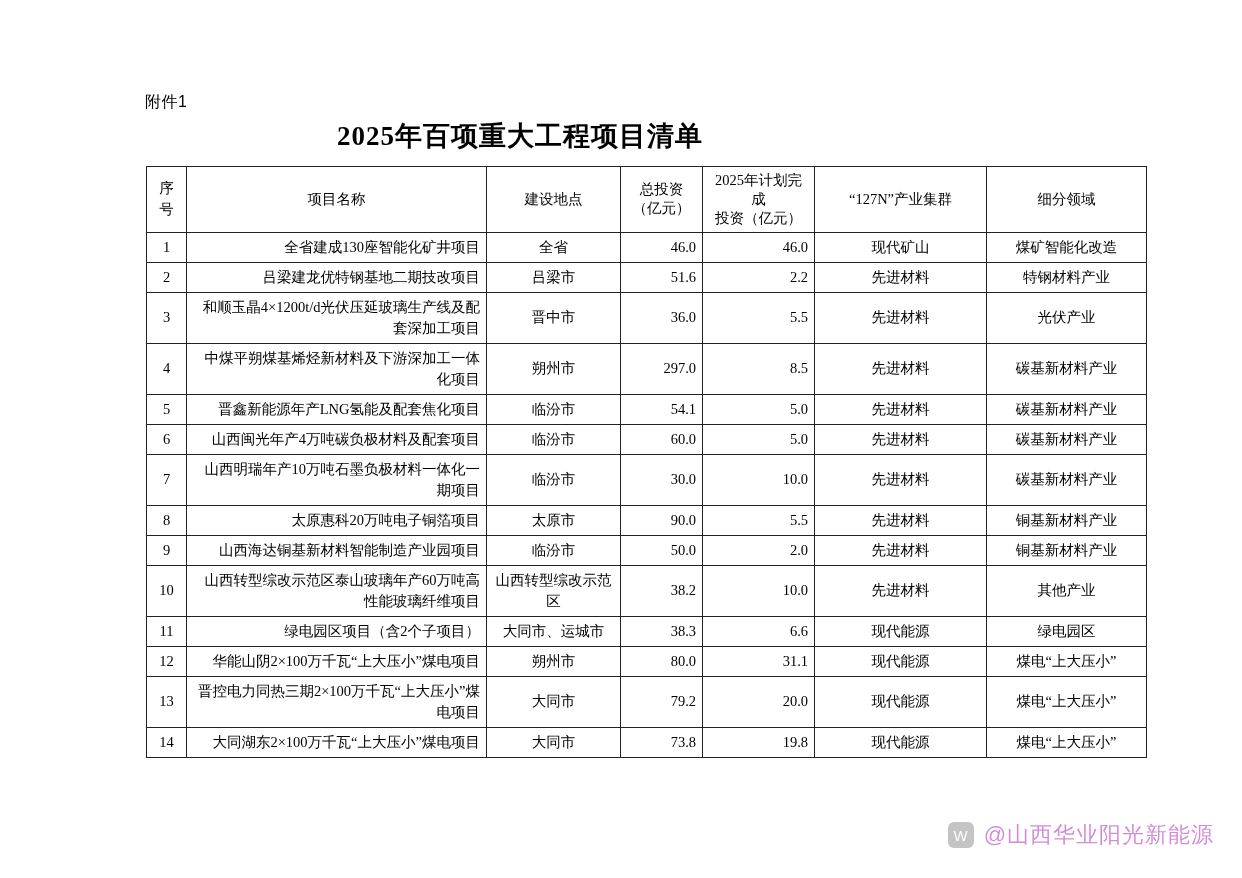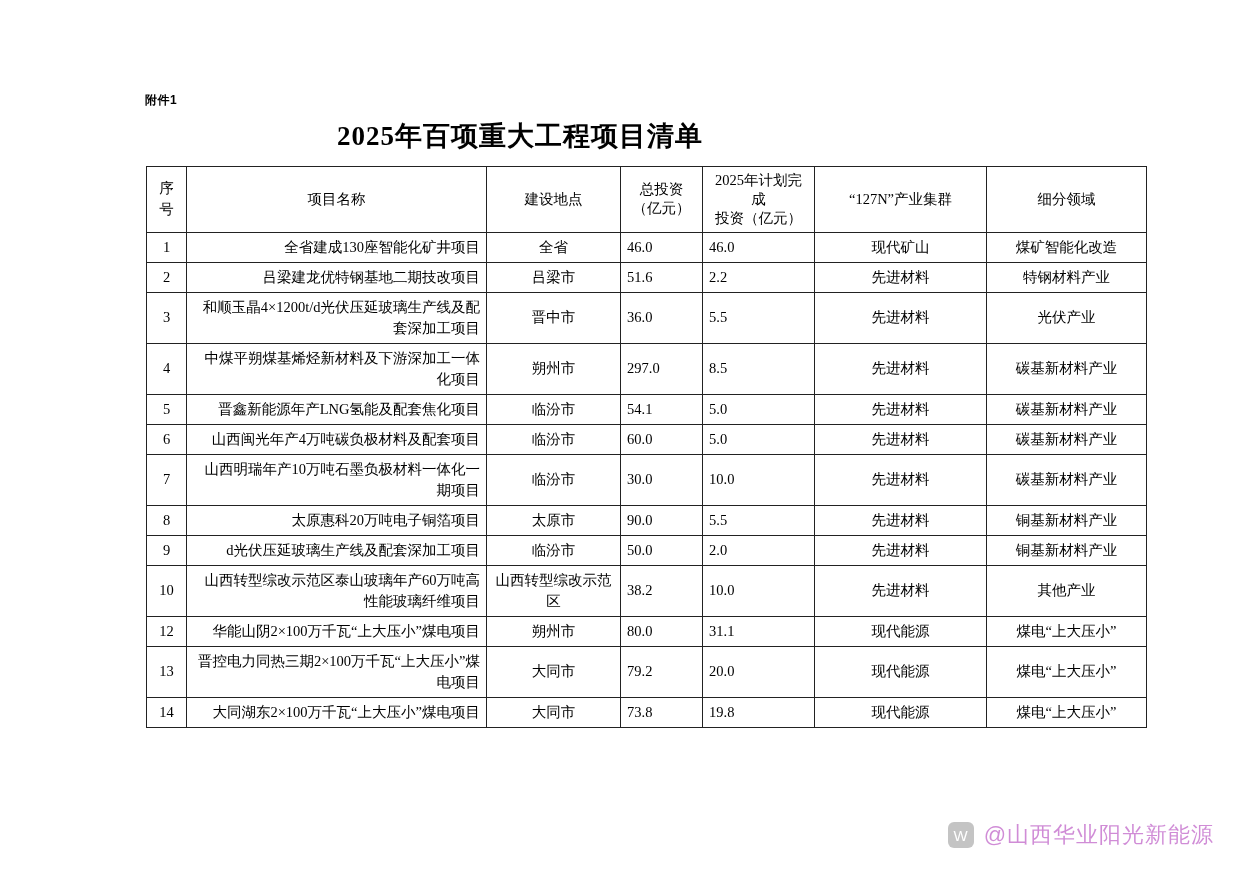--- a/index.html
+++ b/index.html
@@ -19,23 +19,22 @@
     position: absolute;
     left: 0; top: 0;
     width: 1242px;
     height: 878px;
   }
   .attachment-label {
     position: absolute;
     left: 145px;
     top: 92px;
     font-family: "Liberation Sans", sans-serif;
-    font-size: 12px;
+    font-size: 16px;
     letter-spacing: 0.5px;
-    font-weight: bold;
   }
   .doc-title {
     position: absolute;
     left: 0;
     top: 118px;
     width: 1040px;
     text-align: center;
     font-size: 27px;
     font-weight: bold;
     letter-spacing: 1px;
@@ -76,21 +75,21 @@
 
   .section-row td {
     text-align: left;
     padding-left: 10px;
     font-weight: bold;
     height: 30px;
     font-size: 15px;
   }
   td.c { text-align: center; }
   td.l { text-align: right; }
-  td.num { text-align: left; font-family: "Liberation Serif", serif; }
+  td.num { text-align: right; font-family: "Liberation Serif", serif; }
 
   .watermark {
     position: absolute;
     right: 28px;
     bottom: 28px;
     display: flex;
     align-items: center;
     gap: 10px;
     opacity: 0.5;
     font-family: "Liberation Sans", sans-serif;
@@ -225,38 +224,47 @@
         <td class="l">太原惠科20万吨电子铜箔项目</td>
         <td class="c">太原市</td>
         <td class="num">90.0</td>
         <td class="num">5.5</td>
         <td class="c">先进材料</td>
         <td class="c">铜基新材料产业</td>
       </tr>
 
       <tr>
         <td class="c">9</td>
-        <td class="l">d光伏压延玻璃生产线及配套深加工项目</td>
+        <td class="l">山西海达铜基新材料智能制造产业园项目</td>
         <td class="c">临汾市</td>
         <td class="num">50.0</td>
         <td class="num">2.0</td>
         <td class="c">先进材料</td>
         <td class="c">铜基新材料产业</td>
       </tr>
 
       <tr>
         <td class="c">10</td>
         <td class="l">山西转型综改示范区泰山玻璃年产60万吨高性能玻璃纤维项目</td>
         <td class="c">山西转型综改示范区</td>
         <td class="num">38.2</td>
         <td class="num">10.0</td>
         <td class="c">先进材料</td>
         <td class="c">其他产业</td>
       </tr>
 
+      <tr>
+        <td class="c">11</td>
+        <td class="l">绿电园区项目（含2个子项目）</td>
+        <td class="c">大同市、运城市</td>
+        <td class="num">38.3</td>
+        <td class="num">6.6</td>
+        <td class="c">现代能源</td>
+        <td class="c">绿电园区</td>
+      </tr>
 
       <tr>
         <td class="c">12</td>
         <td class="l">华能山阴2×100万千瓦“上大压小”煤电项目</td>
         <td class="c">朔州市</td>
         <td class="num">80.0</td>
         <td class="num">31.1</td>
         <td class="c">现代能源</td>
         <td class="c">煤电“上大压小”</td>
       </tr>

